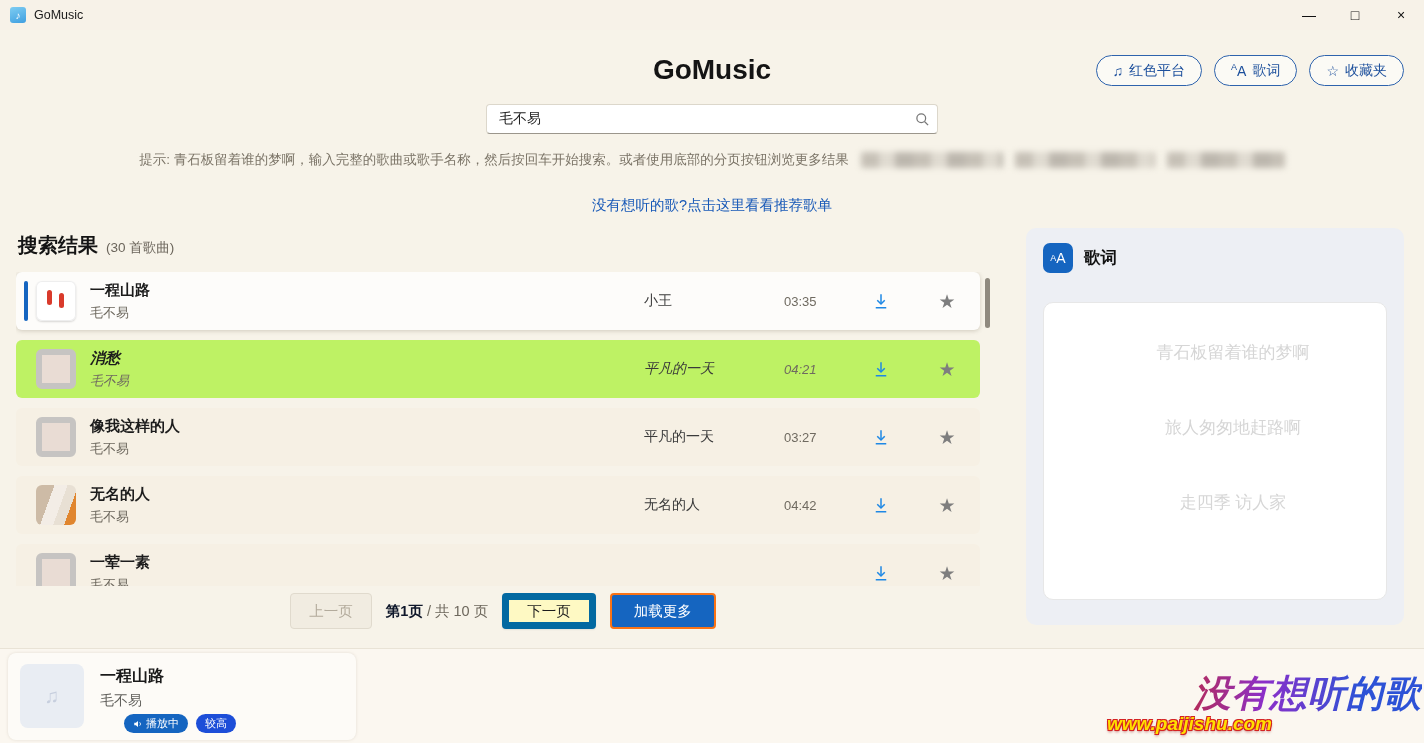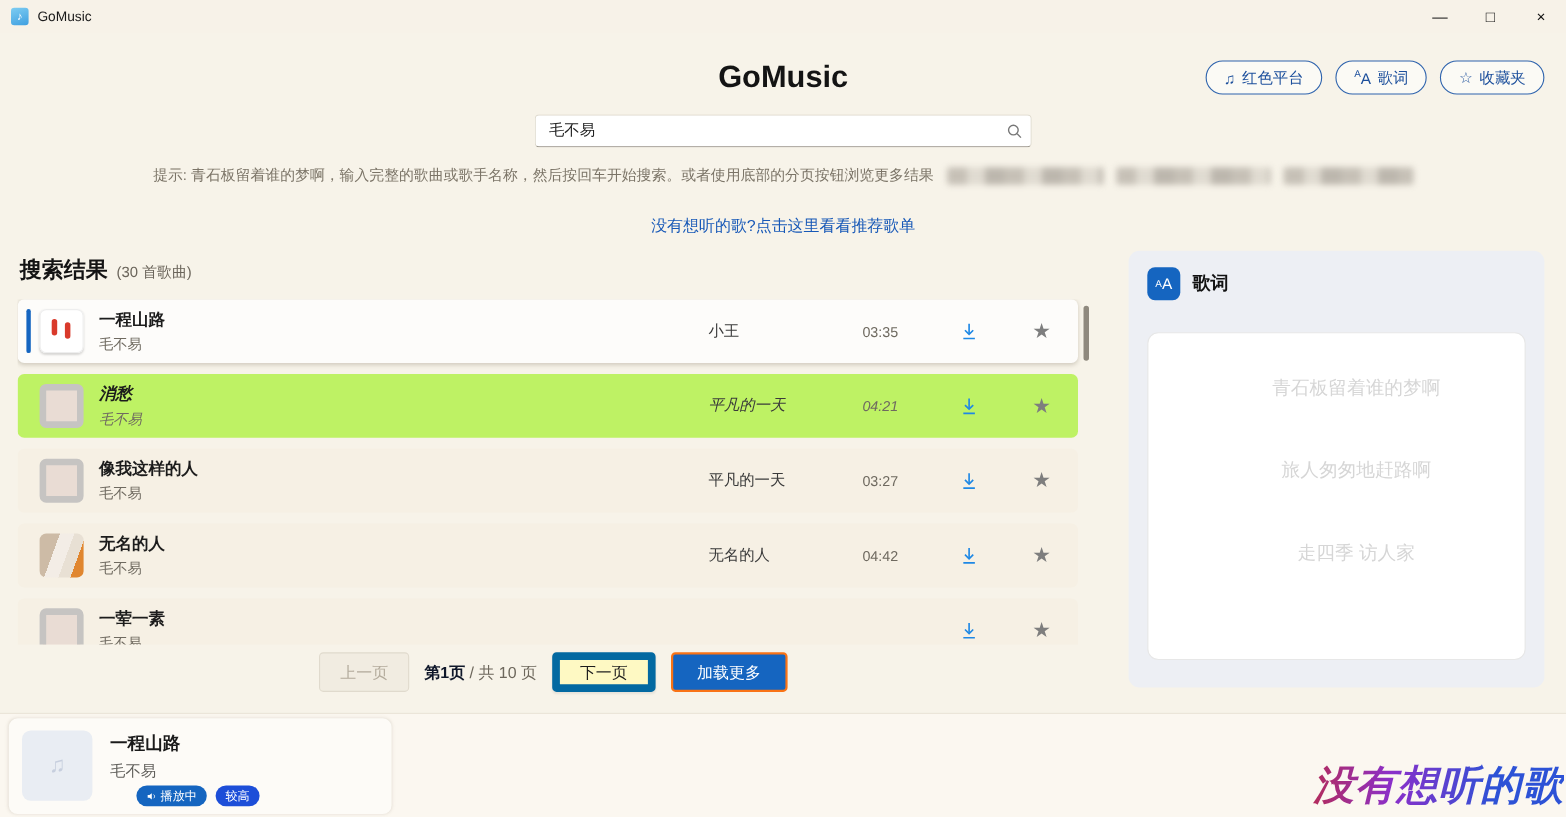--- a/index.html
+++ b/index.html
@@ -303,13 +303,14 @@
       <span class="badge badge-green">较高</span>
     </div>
   </div>
 
   <div class="v-divider"></div>
 
 </div>
 
 <div class="watermark">
   <div class="wm-line1">没有想听的歌</div>
+  <div class="wm-line2">www.paijishu.com</div>
 </div>
 
 </body></html>

